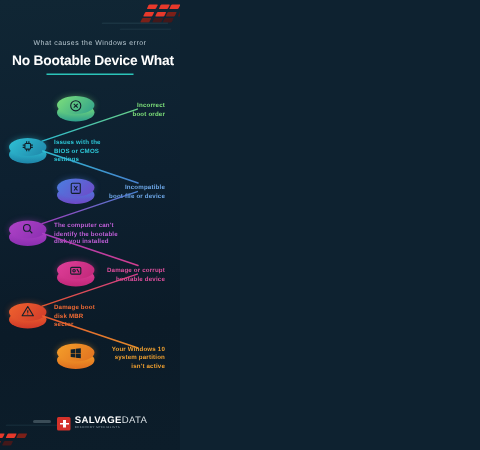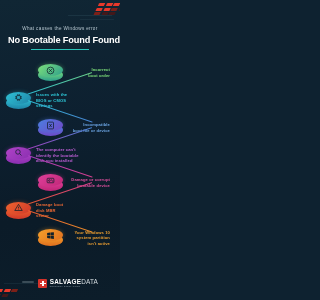--- a/index.html
+++ b/index.html
@@ -128,21 +128,21 @@
       </div>
     <div class="row">
         <span class="cell dim"></span>
         <span class="cell faint"></span>
       </div>
   </div>
   <div class="hairline hl3"></div>
 
   <div class="header">
     <div class="kicker">What causes the Windows error</div>
-    <div class="headline">No Bootable Found Found</div>
+    <div class="headline">No Bootable Device What</div>
     <div class="rule"></div>
   </div>
 
   <div class="steps" id="steps">
       <div class="step right" style="top: 0px;">
         <div class="label" style="color: rgb(126, 224, 122);">Incorrect<br>boot order</div>
         <div class="disc">
           <div class="side" style="background: linear-gradient(rgb(126, 224, 122) 0%, rgb(47, 160, 140) 100%);"></div>
           <div class="top" style="background: linear-gradient(135deg, rgb(126, 224, 122) 0%, rgb(47, 160, 140) 100%); box-shadow: rgba(126, 224, 122, 0.4) 0px 0px 4px;">
             <svg width="9" height="9" viewBox="0 0 24 24" fill="none" stroke="#11202b" stroke-width="2">

